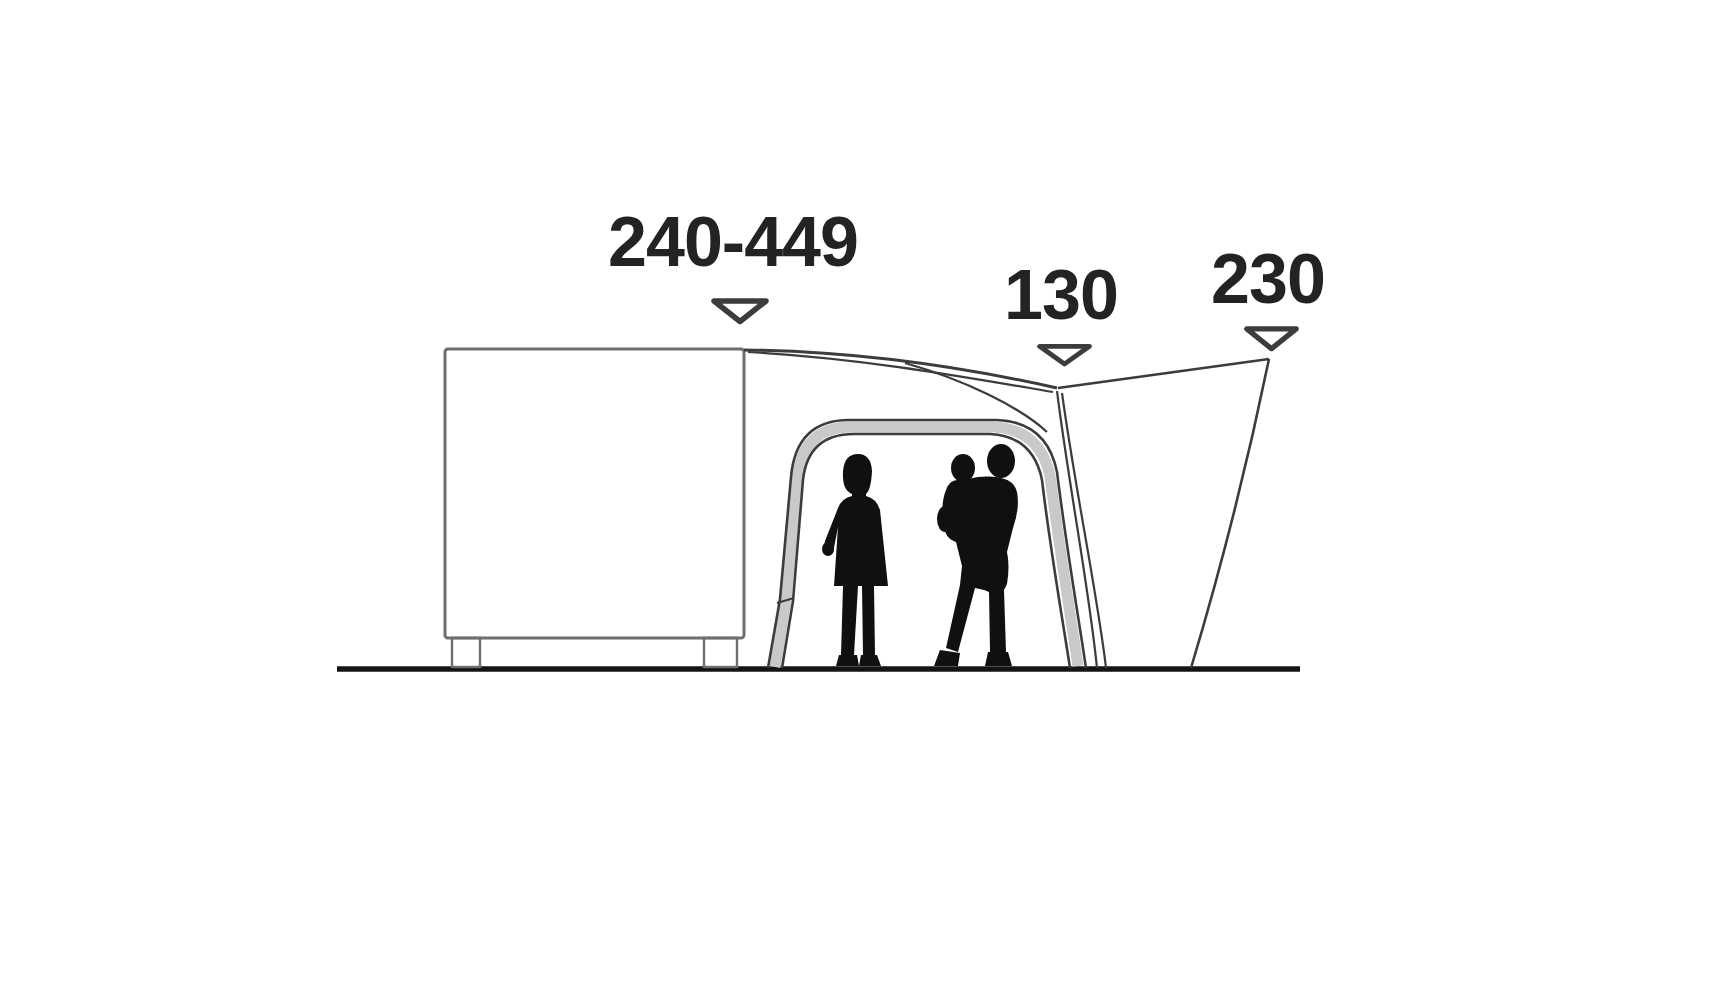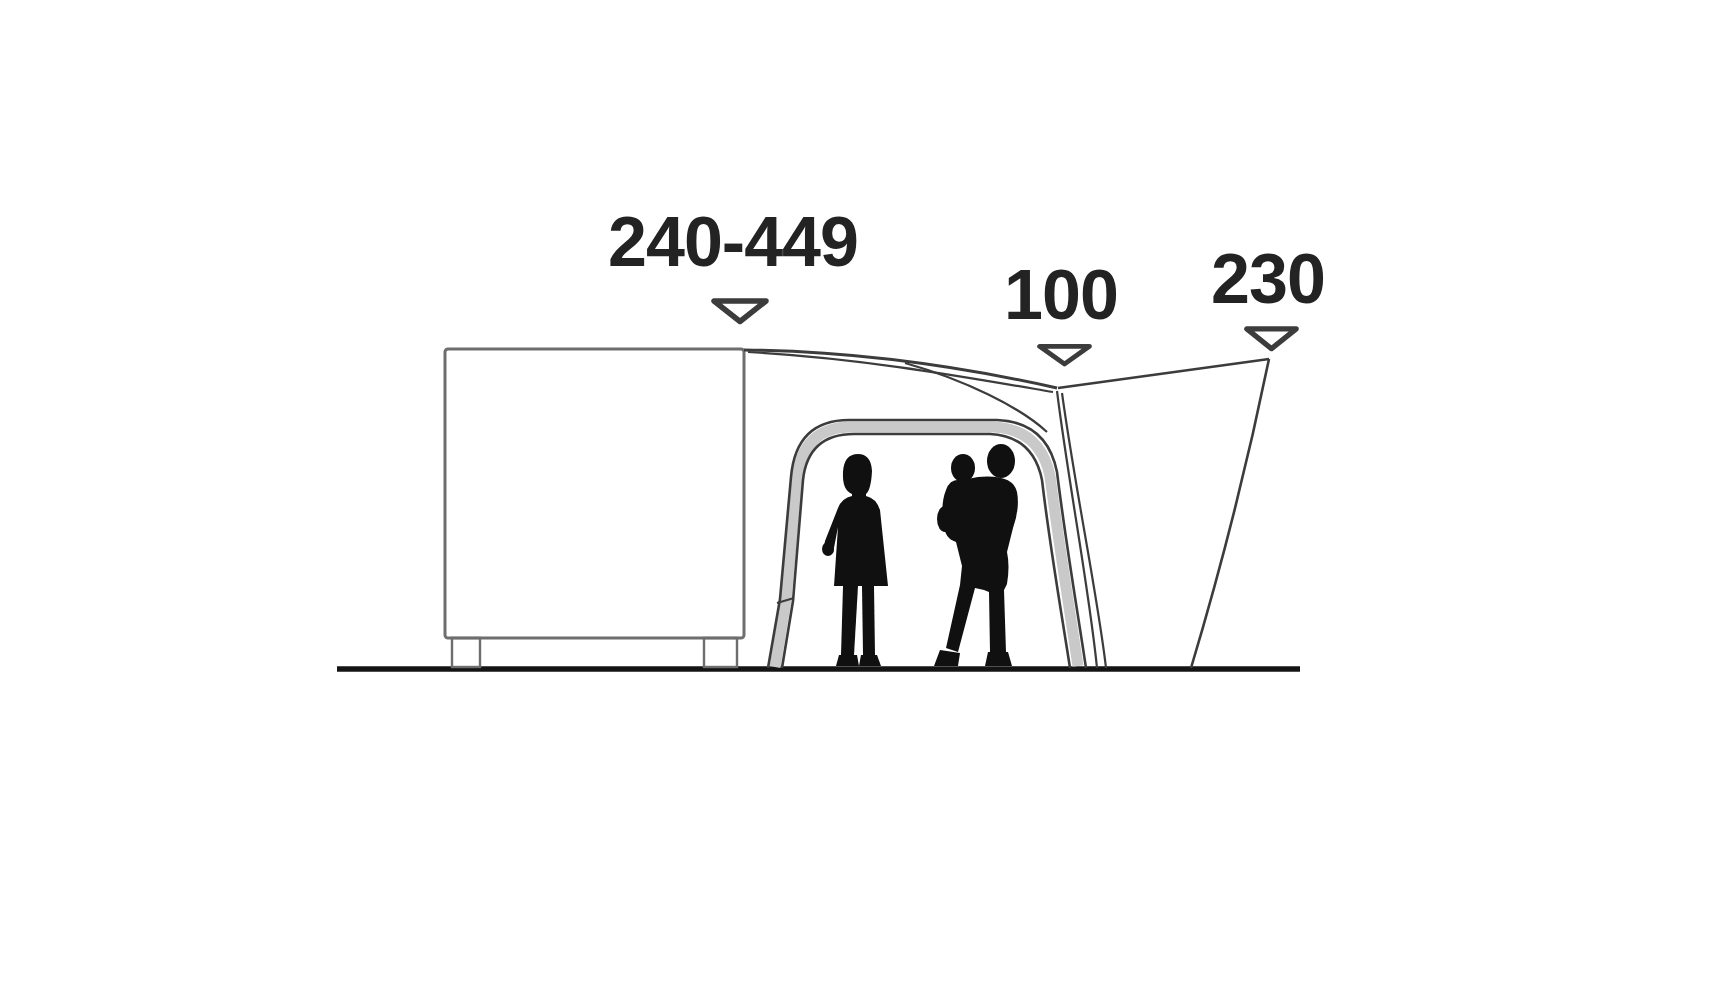--- a/index.html
+++ b/index.html
@@ -79,21 +79,21 @@
         <ellipse cx="963" cy="468" rx="12" ry="14"></ellipse>
         <ellipse cx="945" cy="519" rx="8" ry="13"></ellipse>
         <path d="M 978 477 Q 1013 474 1017 492 Q 1020 508 1013 528 L 1007 552 Q 1010 566 1007 584 L 1004 590 L 1006 652 L 990 652 L 989 592 L 984 590 L 975 588 L 958 652 L 946 648 L 960 585 L 962 566 L 956 542 Q 944 538 944 524 Q 940 505 946 490 Q 950 478 962 480 Z"></path>
         <path d="M 940 650 L 960 653 L 958 666 L 934 666 Z"></path>
         <path d="M 988 652 L 1008 652 L 1012 666 L 985 666 Z"></path>
       </g>
     </g>
   </svg>
 
   <div class="dim-label" style="left:733px; top:207px;">240-449</div>
-  <div class="dim-label" style="left:1061px; top:260px;">100</div>
+  <div class="dim-label" style="left:1061px; top:260px;">130</div>
   <div class="dim-label" style="left:1268px; top:244px;text-align:center;">230</div>
 
   <svg class="dim-arrow" style="left:710px; top:297px;" width="60" height="28" viewBox="0 0 60 28" preserveAspectRatio="none">
     <polygon points="4,4 56,4 30,24.5" fill="#ffffff" stroke-width="5.5" stroke-linejoin="round" stroke="#3c3c3c"></polygon>
   </svg>
   <svg class="dim-arrow" style="left:1036px; top:343px;" width="57" height="24" viewBox="0 0 60 28" preserveAspectRatio="none">
     <polygon points="4,4 56,4 30,24.5" fill="#ffffff" stroke-width="5.5" stroke-linejoin="round" stroke="#3c3c3c"></polygon>
   </svg>
   <svg class="dim-arrow" style="left:1243px; top:325px;" width="57" height="27" viewBox="0 0 60 28" preserveAspectRatio="none">
     <polygon points="4,4 56,4 30,24.5" fill="#ffffff" stroke-width="5.5" stroke-linejoin="round" stroke="#3c3c3c"></polygon>

